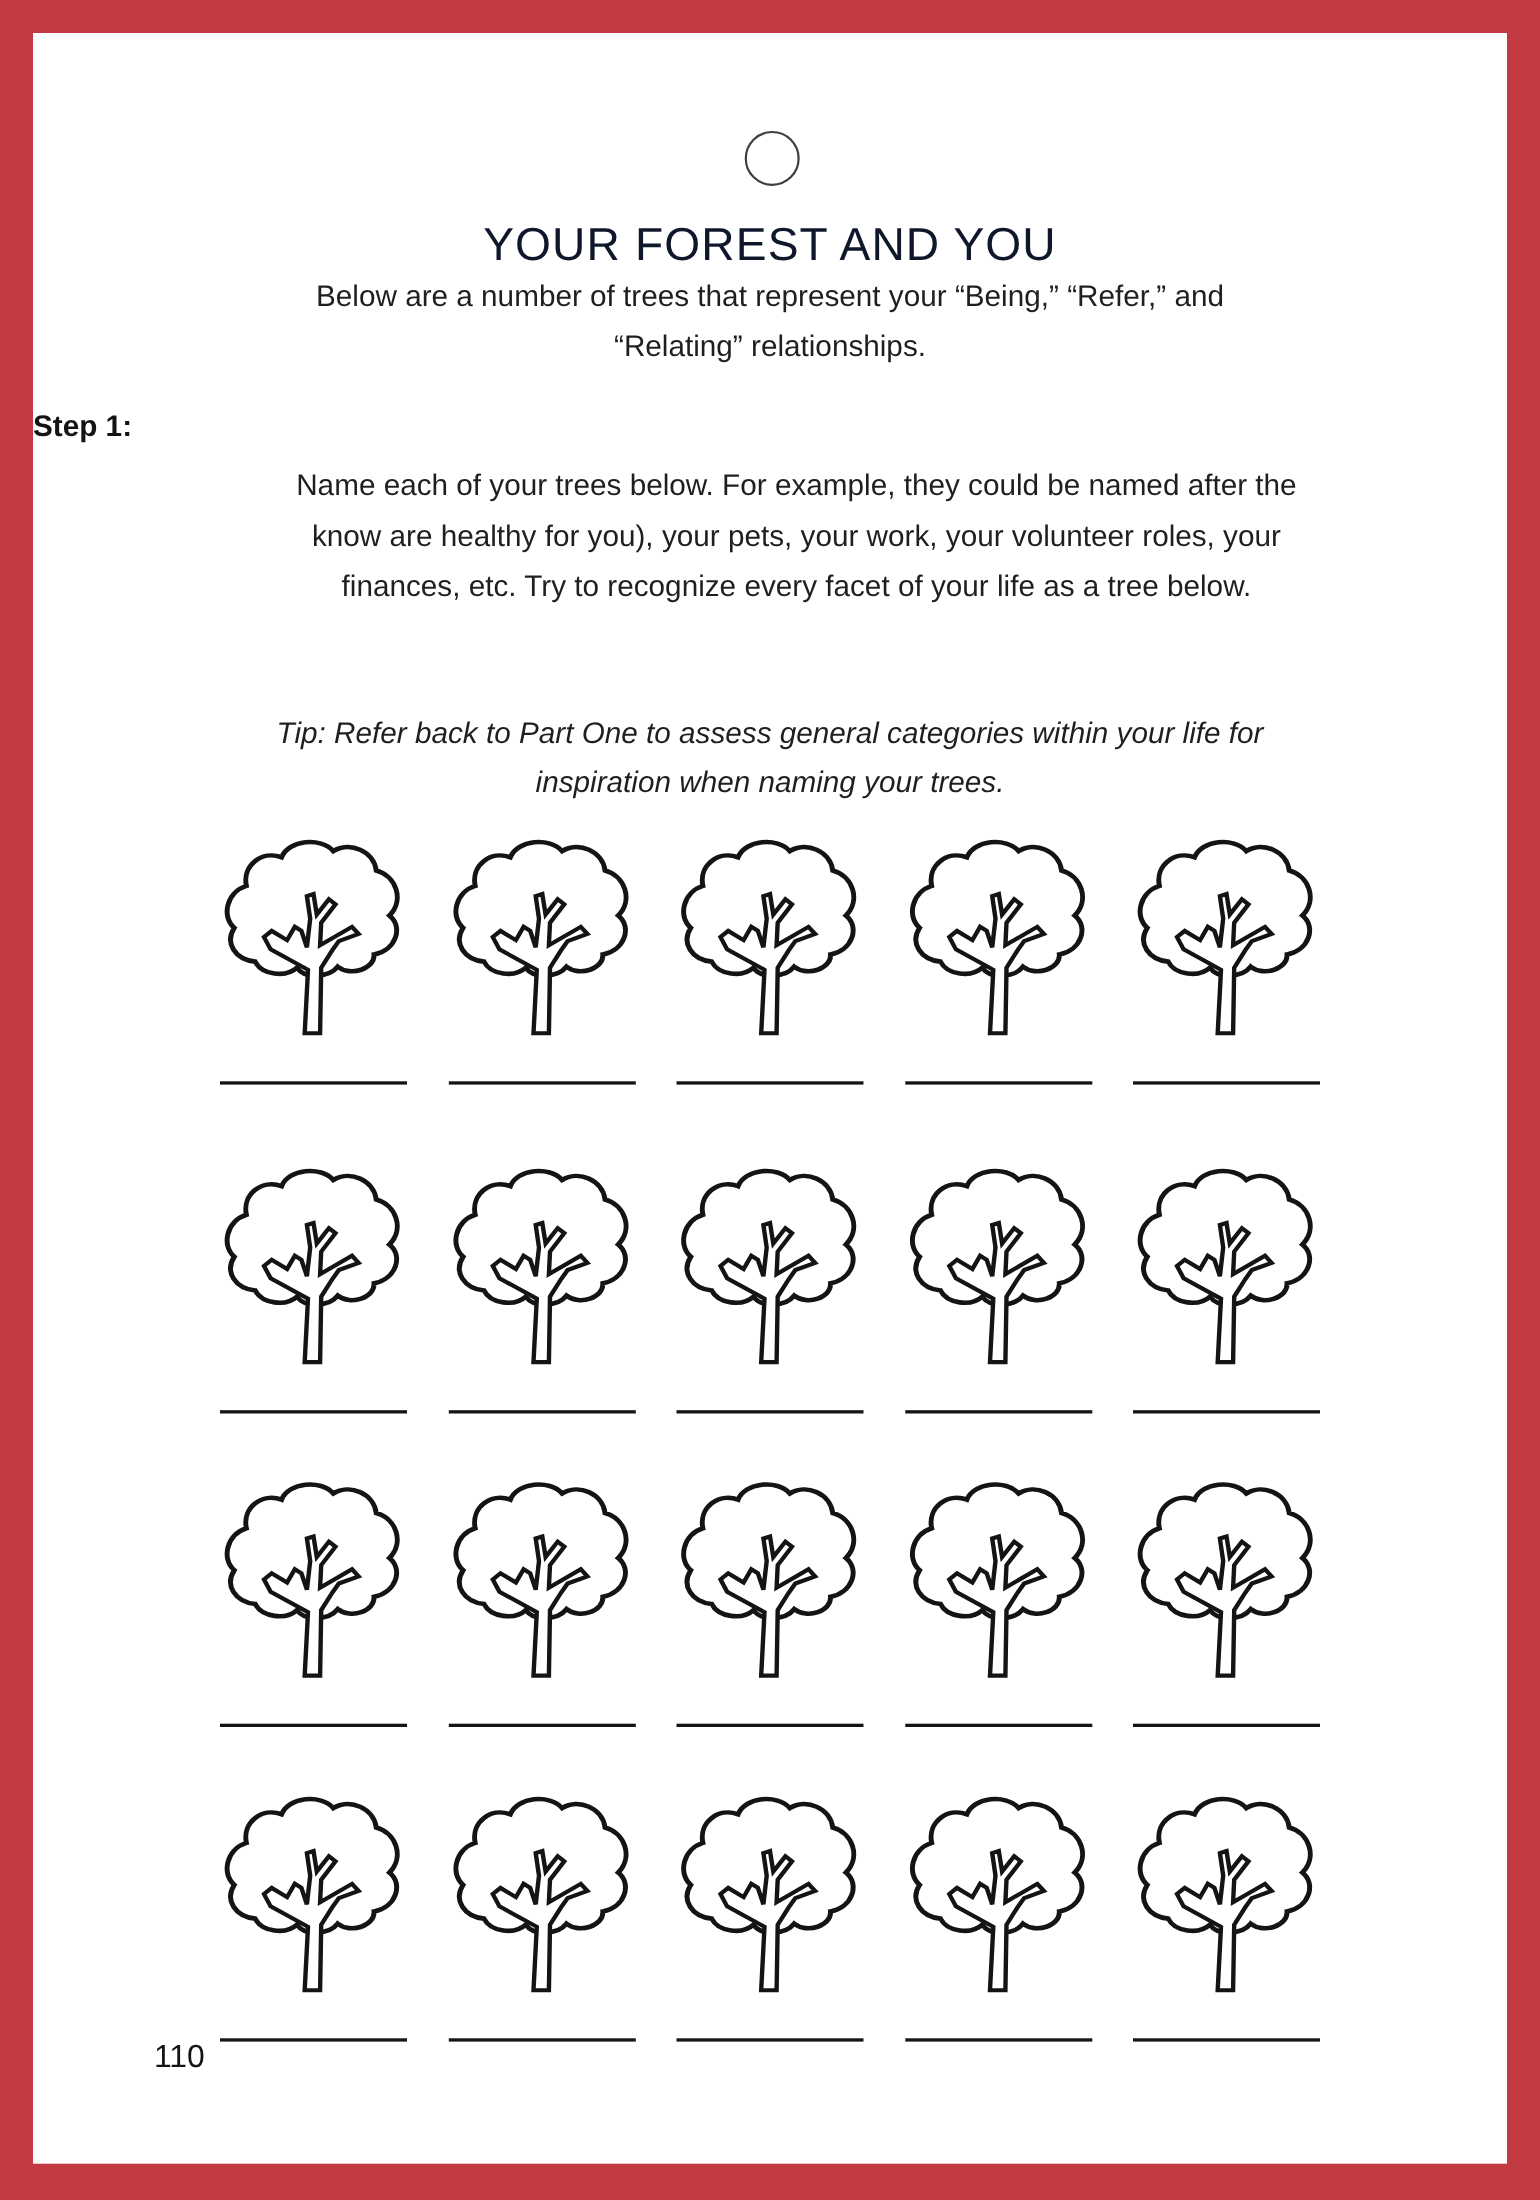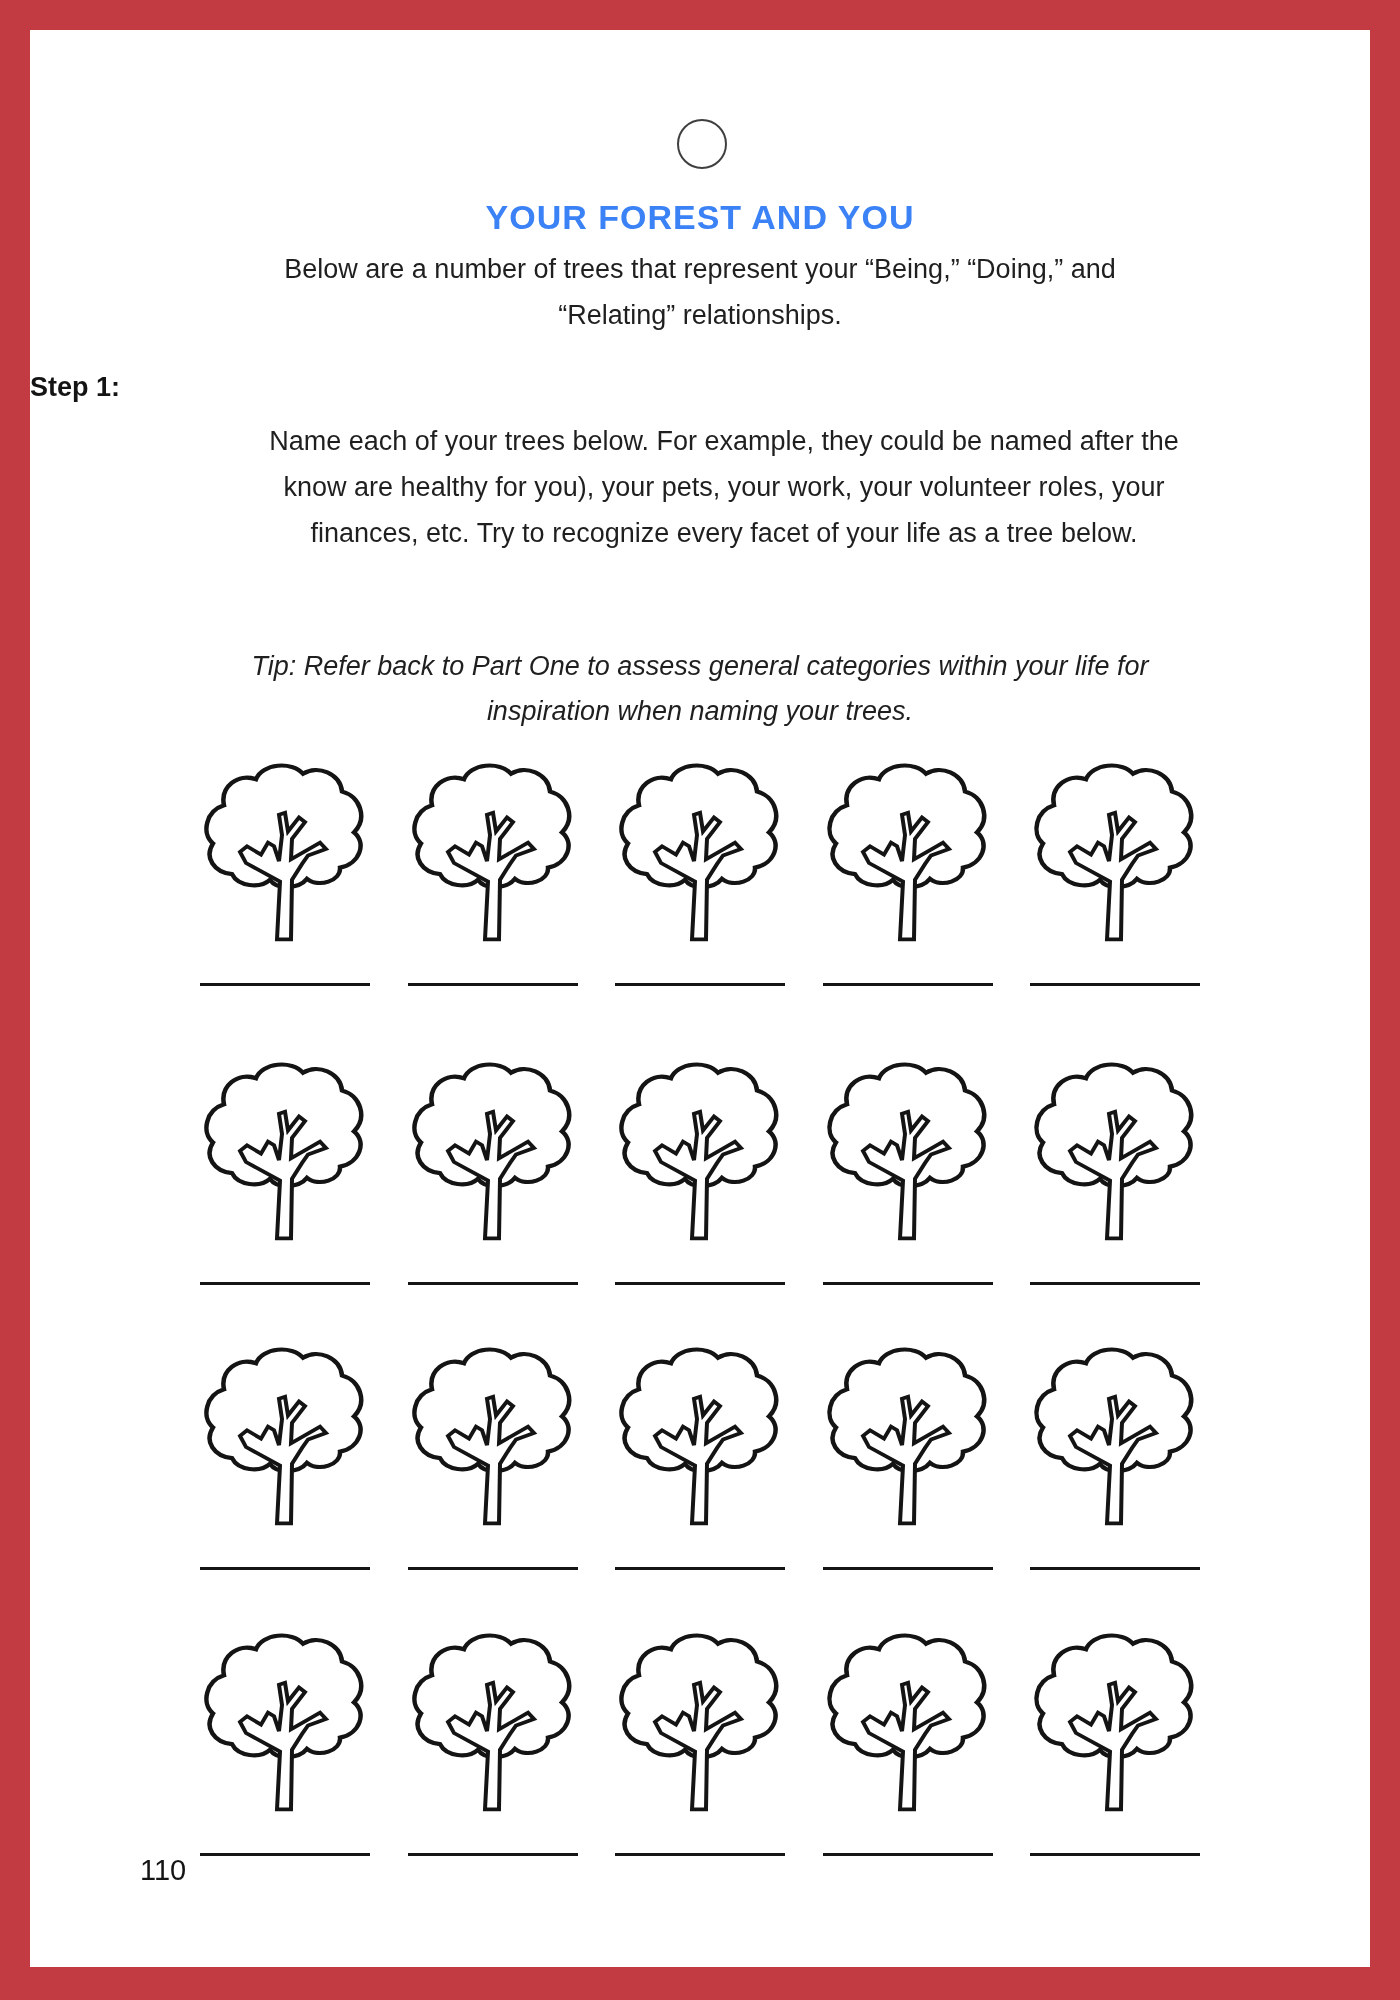--- a/index.html
+++ b/index.html
@@ -21,24 +21,24 @@
     width:46px; height:46px;
     border:2px solid #3f3f3f;
     border-radius:50%;
     background:#fff;
   }
   .title{
     position:absolute;
     left:0; top:168px; width:100%;
     margin:0;
     text-align:center;
-    font-size:34px;
-    font-weight:700;
+    font-size:42px;
+    font-weight:400;
     letter-spacing:1px;
-    color:#3b82f6;
+    color:#0f172a;
   }
   .textblock{
     position:absolute;
     left:0; width:100%;
     margin:0;
     text-align:center;
     color:#1f1f1f;
     font-size:27px;
     font-weight:400;
   }
@@ -95,21 +95,21 @@
 </head>
 <body>
 
 <div class="page">
 
   <div class="punch-circle"></div>
 
   <h1 class="title">YOUR FOREST AND YOU</h1>
 
   <div class="textblock intro">
-    <p>Below are a number of trees that represent your “Being,” “Doing,” and</p>
+    <p>Below are a number of trees that represent your “Being,” “Refer,” and</p>
     <p>“Relating” relationships.</p>
   </div>
 
   <h2 class="step-heading">Step 1:</h2>
 
   <div class="textblock step-body">
     <p>Name each of your trees below. For example, they could be named after the</p>
     <p>know are healthy for you), your pets, your work, your volunteer roles, your</p>
     <p>finances, etc. Try to recognize every facet of your life as a tree below.</p>
   </div>

